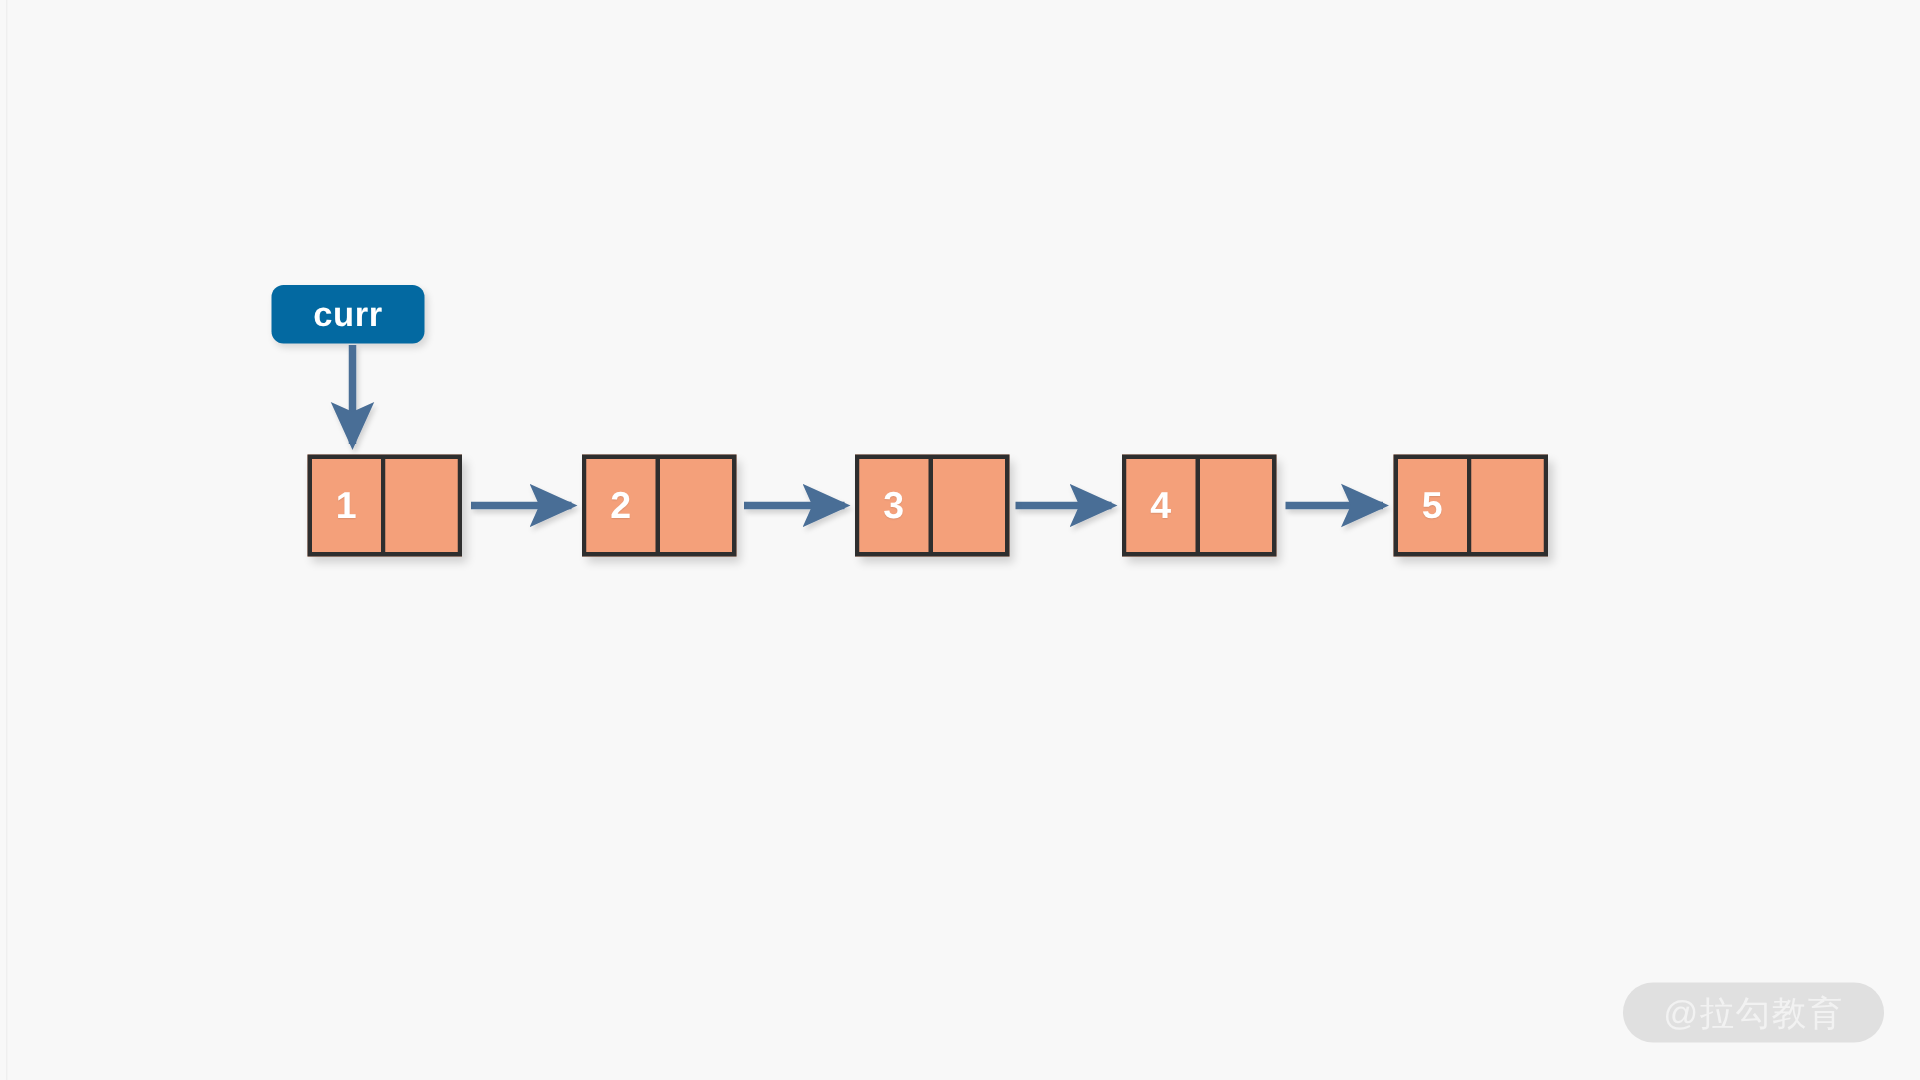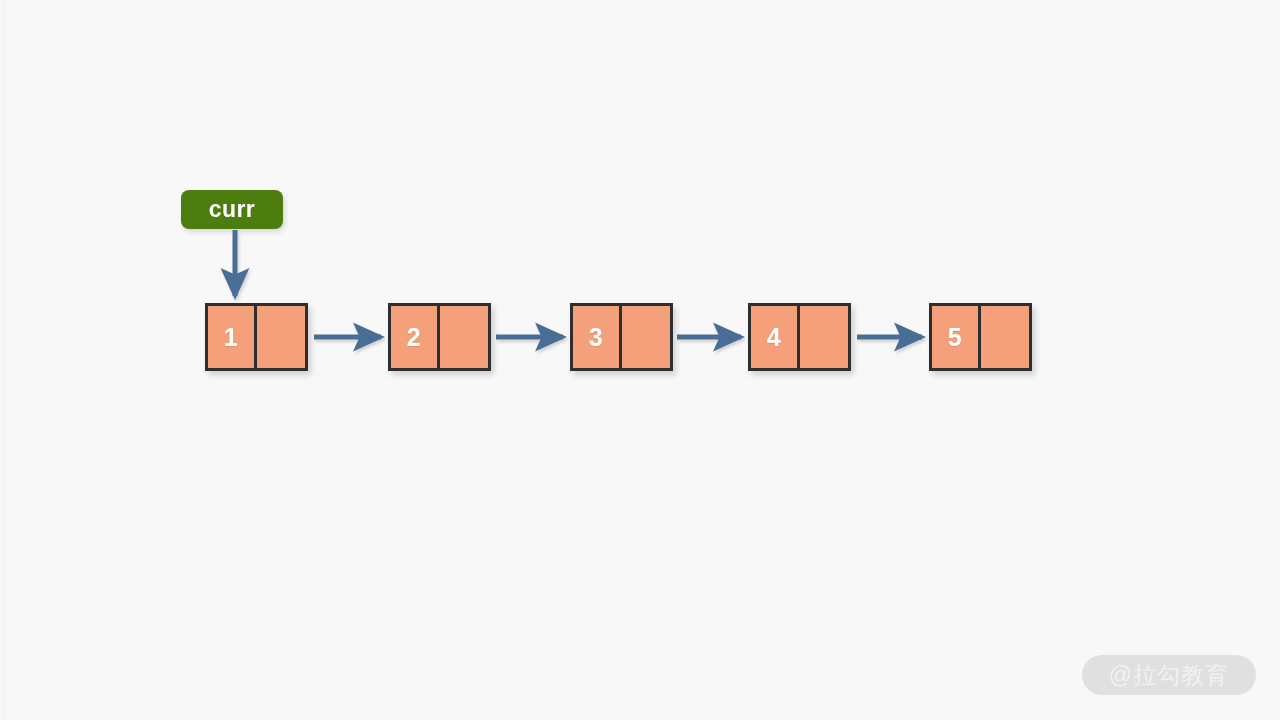--- a/index.html
+++ b/index.html
@@ -32,21 +32,21 @@
   }
 
   
   #pointer-label {
     position: absolute;
     left: 181px;
     top: 190px;
     width: 102px;
     height: 39px;
     border-radius: 8px;
-    background: #4d7c0f;
+    background: #0369a1;
     box-shadow: 2px 3px 5px rgba(0,0,0,0.13);
     display: flex;
     align-items: center;
     justify-content: center;
     box-sizing: border-box;
   }
   #pointer-label .ptr-text {
     color: #ffffff;
     font-size: 23px;
     font-weight: bold;

